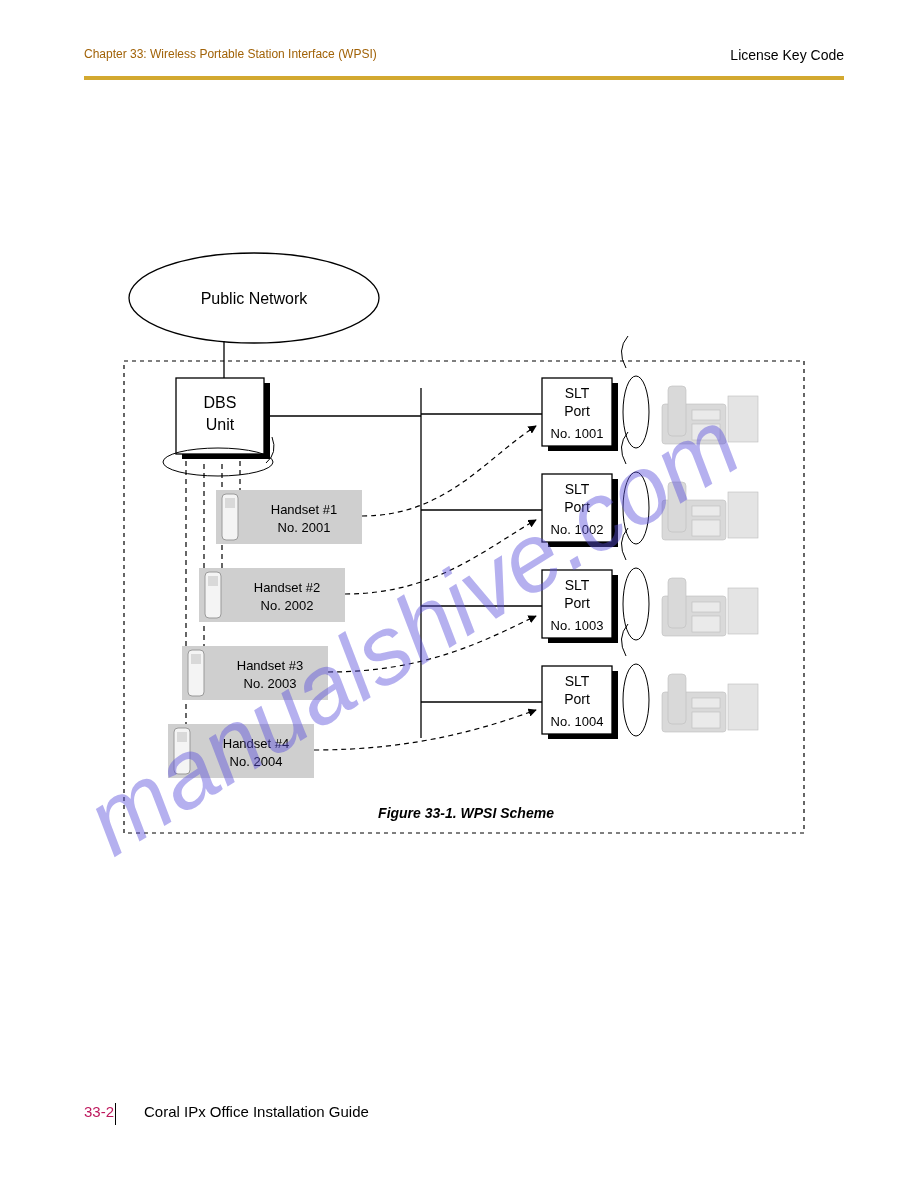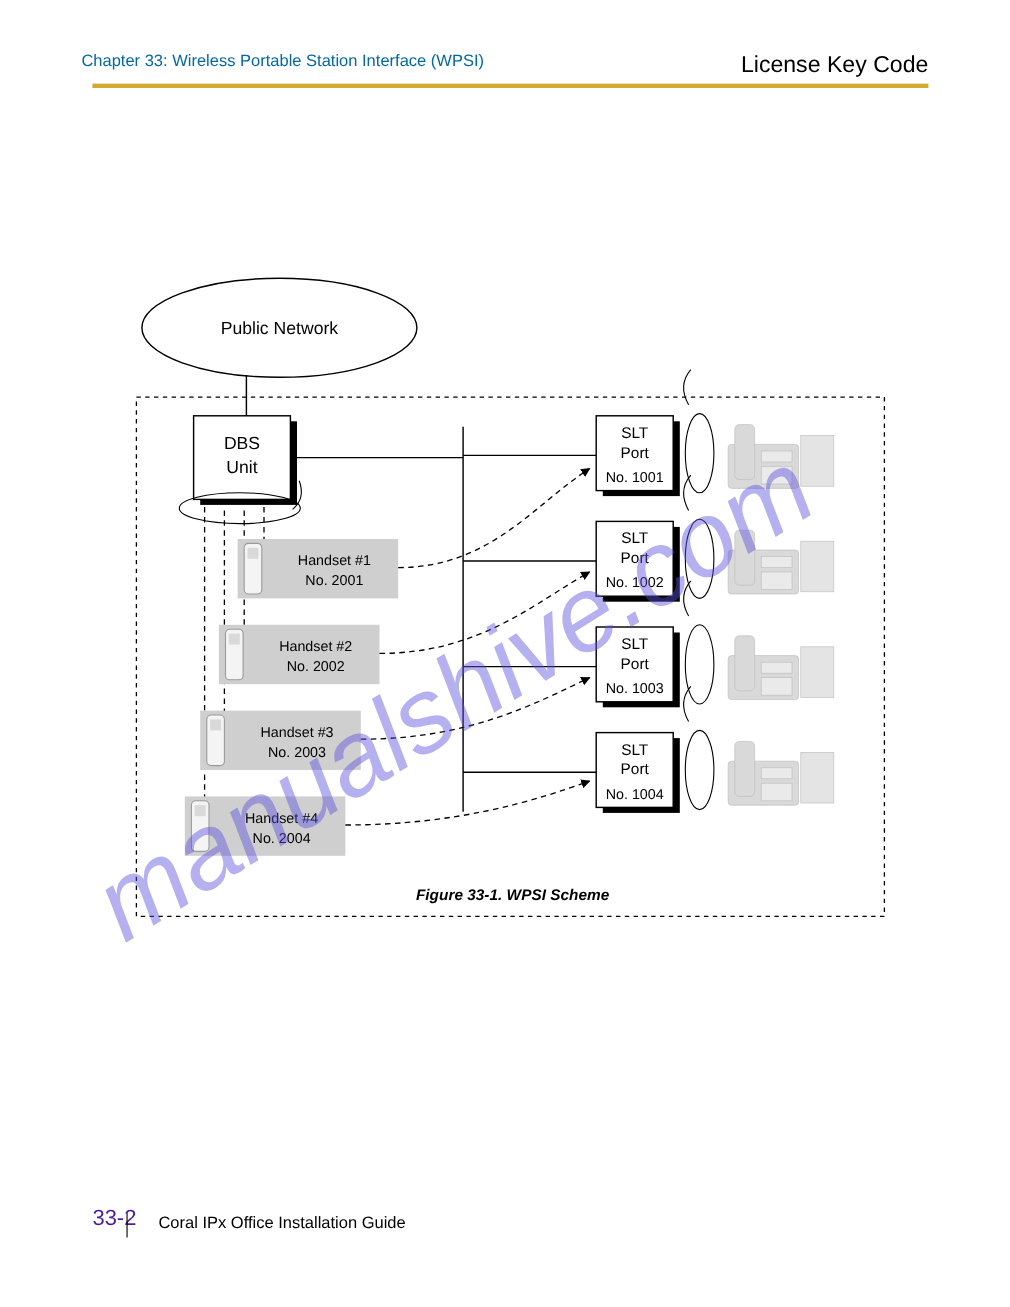--- a/index.html
+++ b/index.html
@@ -1,24 +1,24 @@
 <!DOCTYPE html>
 <html><head>
 <meta charset="utf-8">
 <style>
   * { box-sizing: border-box; margin: 0; padding: 0; }
   html, body { width: 918px; height: 1188px; background: #fff; font-family: Arial, Helvetica, sans-serif; }
   .page { position: relative; width: 918px; height: 1188px; }
   .topbar { position: absolute; left: 84px; top: 76px; right: 74px; height: 4px; background: #d3a930; }
-  .header-left { position: absolute; left: 74px; top: 47px; font-size: 15px; color: #0369a1; }
-  .header-right { position: absolute; right: 74px; top: 47px; font-size: 21px; color: #000; text-align: right; }
+  .header-left { position: absolute; left: 84px; top: 47px; font-size: 12px; color: #a16207; }
+  .header-right { position: absolute; right: 74px; top: 47px; font-size: 14px; color: #000; text-align: right; }
   .body-text { position: absolute; left: 108px; top: 148px; right: 90px; font-size: 15px; line-height: 1.45; color: #000; }
   .svgwrap { position: absolute; left: 106px; top: 248px; width: 740px; height: 600px; }
   .watermark { position: absolute; left: 0; top: 0; width: 918px; height: 1188px; pointer-events: none; }
-  .footer-page { position: absolute; left: 84px; bottom: 68px; font-size: 20px; color: #4c1d95; margin-top: 28px; }
+  .footer-page { position: absolute; left: 84px; bottom: 68px; font-size: 15px; color: #be185d; margin-top: 28px; }
   .footer-rule { position: absolute; left: 115px; bottom: 63px; height: 22px; width: 1px; background: #000; }
   .footer-title { position: absolute; left: 128px; bottom: 68px; font-size: 15px; color: #000; margin-left: 16px; }
   text { font-family: Arial, Helvetica, sans-serif; }
 </style>
 </head>
 <body>
 
 <div class="page">
 
   <div class="header-left">Chapter 33: Wireless Portable Station Interface (WPSI)</div>

